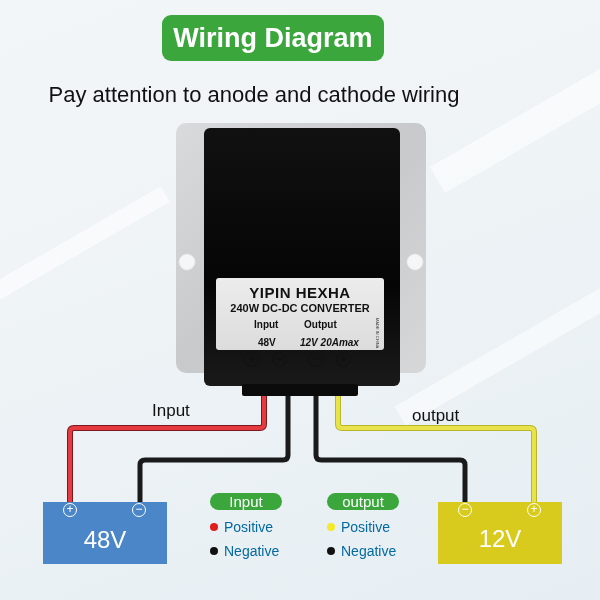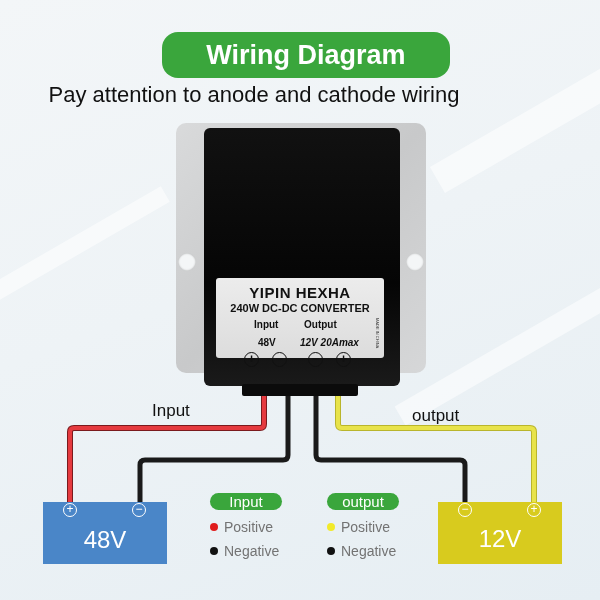--- a/index.html
+++ b/index.html
@@ -3,22 +3,22 @@
   <meta charset="utf-8">
   <style>
     html, body { margin: 0; padding: 0; }
     body {
       width: 600px; height: 600px; overflow: hidden; position: relative;
       background: linear-gradient(160deg, #f3f6f8 0%, #eef3f6 45%, #e6eef3 100%);
       font-family: "Liberation Sans", sans-serif;
     }
     .streak { position: absolute; background: rgba(255,255,255,0.55); transform: rotate(-30deg); }
     .title-pill {
-      position: absolute; left: 162px; top: 32px; width: 288px; height: 46px;
-      background: #3aa63c; border-radius: 16px; color: #fff;
+      position: absolute; left: 162px; top: 15px; width: 222px; height: 46px;
+      background: #3aa63c; border-radius: 9px; color: #fff;
       font-weight: bold; font-size: 27px; display: flex; align-items: center; justify-content: center;
     }
     .subtitle {
       position: absolute; left: 0; top: 82px; width: 508px; text-align: center;
       font-size: 22px; color: #111;
     }
     
     .plate {
       position: absolute; left: 176px; top: 123px; width: 250px; height: 250px;
       background: linear-gradient(135deg, #d9dadb, #c8c9ca 50%, #d6d7d8);
@@ -28,21 +28,21 @@
     .body-box {
       position: absolute; left: 204px; top: 128px; width: 196px; height: 258px;
       background: linear-gradient(180deg, #111 0%, #050505 60%, #1a1a1a 100%);
       border-radius: 6px;
     }
     .tab {
       position: absolute; left: 242px; top: 384px; width: 116px; height: 12px;
       background: #0b0b0b; border-radius: 2px;
     }
     .label {
-      position: absolute; left: 216px; top: 278px; width: 168px; height: 80px;
+      position: absolute; left: 216px; top: 278px; width: 168px; height: 72px;
       background: linear-gradient(180deg, #ececec, #dcdcdc); border-radius: 3px;
       color: #111; font-weight: bold; text-align: center;
     }
     .label .brand { position: absolute; top: 6px; left: 0; width: 100%; font-size: 15px; letter-spacing: 0.5px; }
     .label .model { position: absolute; top: 24px; left: 0; width: 100%; font-size: 11px; }
     .label .io { position: absolute; top: 41px; font-size: 10px; }
     .label .val { position: absolute; top: 59px; font-size: 10px; }
     .label .sym {
       position: absolute; top: 74px; width: 13px; height: 13px; border: 1.5px solid #111; border-radius: 50%;
       font-size: 13px; line-height: 12px; text-align: center;
@@ -54,21 +54,21 @@
       position: absolute; color: #fff; font-size: 24px; display: flex; align-items: center; justify-content: center;
     }
     .term {
       position: absolute; width: 12px; height: 12px; border: 1.5px solid #fff; border-radius: 50%;
       color: #fff; font-size: 12px; line-height: 11px; text-align: center;
     }
     .legend-pill {
       position: absolute; height: 17px; width: 72px; background: #3aa63c; border-radius: 9px; color: #fff;
       font-size: 15px; display: flex; align-items: center; justify-content: center;
     }
-    .legend-row { position: absolute; font-size: 14px; color: #737373; display: flex; align-items: center; }
+    .legend-row { position: absolute; font-size: 14px; color: #0369a1; display: flex; align-items: center; }
     .dot { width: 8px; height: 8px; border-radius: 50%; margin-right: 6px; display: inline-block; }
   </style>
 </head>
 <body>
 
 <div class="streak" style="left:420px;top:100px;width:260px;height:30px;"></div>
 <div class="streak" style="left:380px;top:330px;width:300px;height:22px;"></div>
 <div class="streak" style="left:-40px;top:240px;width:220px;height:18px;"></div>
 
 <div class="title-pill">

